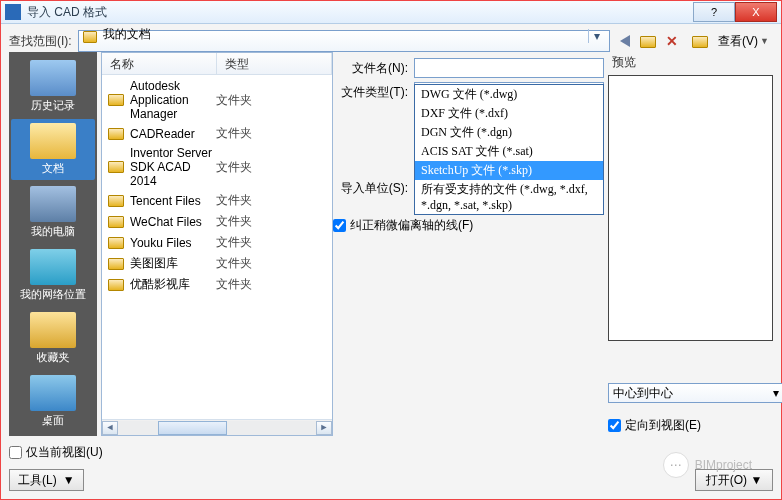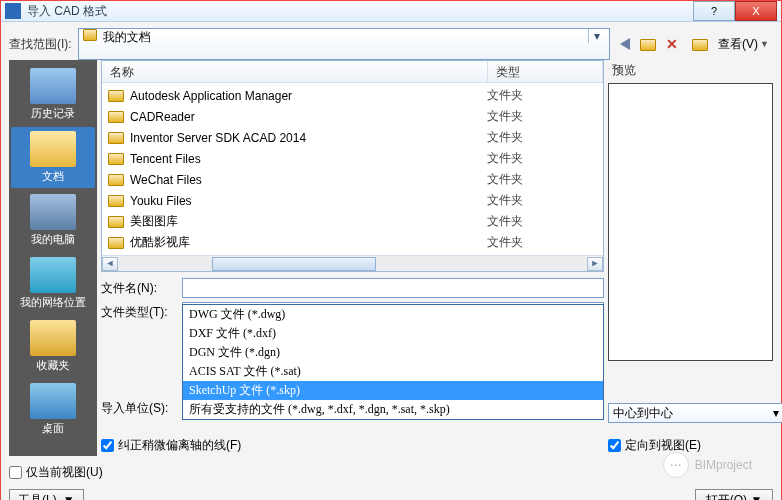--- a/index.html
+++ b/index.html
@@ -7,21 +7,21 @@
 .window{width:782px;height:500px;display:flex;flex-direction:column;border:1px solid #ef4444;background:#fff}
 .titlebar{background:linear-gradient(#f7fbff,#e1eefc);border-bottom:1px solid #b5cde6;height:28px;display:flex;align-items:center;padding:0 4px}
 .titlebar .app-icon{width:16px;height:16px;background:#2a6ab8;display:inline-block;margin-right:6px}
 .titlebar .title{flex:1;color:#2c3e50}
 .titlebar .winbtns{display:flex;gap:0}
 .winbtn{width:42px;height:20px;border:1px solid #8aa8c9;background:linear-gradient(#f0f6fc,#d7e6f7);display:flex;align-items:center;justify-content:center;font-size:11px;cursor:pointer}
 .winbtn.close{background:linear-gradient(#f07a6e,#d9362a);color:#fff;border-color:#a92b21}
 .body{flex:1;display:flex;flex-direction:column;padding:6px 8px 8px;background:#f4f4f4}
 .toprow{display:flex;align-items:center;gap:6px;margin-bottom:0}
 .label{color:#333;white-space:nowrap}
-.combo{flex:1;height:32px;border:1px solid #7a9fcc;background:linear-gradient(#fff,#f0f5fb);display:flex;align-items:flex-start;padding:0 4px;cursor:pointer;position:relative}
+.combo{flex:1;height:22px;border:1px solid #7a9fcc;background:linear-gradient(#fff,#f0f5fb);display:flex;align-items:flex-end;padding:8px 4px;cursor:pointer;position:relative}
 .combo .f-icon{width:14px;height:12px;background:linear-gradient(#fceabb,#e6b422);border:1px solid #b38600;margin-right:6px;border-radius:1px}
 .combo .chev{width:17px;text-align:center;border-left:1px solid #a8c1e0;color:#3a577a}
 .toolstrip{display:flex;align-items:center;gap:10px;padding:0 4px}
 .tool-ico{width:16px;height:16px;display:inline-block;cursor:pointer}
 .arrow-back{position:relative;width:0;height:0;border-top:6px solid transparent;border-bottom:6px solid transparent;border-right:10px solid #6a7fa3}
 .fld{width:16px;height:12px;background:linear-gradient(#fceabb,#e6b422);border:1px solid #b38600;border-radius:1px;margin-top:2px}
 .x-red{color:#c0392b;font-weight:bold;font-size:14px}
 .viewbtn{display:flex;align-items:center;gap:2px;cursor:pointer}
 .viewbtn .chev2{font-size:9px;color:#555}
 .middle{flex:1;display:flex;gap:4px;min-height:0}
@@ -29,38 +29,38 @@
 .place{display:flex;flex-direction:column;align-items:center;padding:4px;color:#fff;cursor:pointer;border-radius:2px}
 .place.sel{background:#3a7fc7}
 .place .pic{width:46px;height:36px;margin-bottom:2px;border-radius:2px}
 .pic-hist{background:linear-gradient(#9dc9f0,#5a8dc9)}
 .pic-doc{background:linear-gradient(#fdeaa8,#e7b63c)}
 .pic-comp{background:linear-gradient(#a3c0e1,#5d7fa6)}
 .pic-net{background:linear-gradient(#7fcfe8,#2a9ec7)}
 .pic-fav{background:linear-gradient(#fde39a,#d9a62f)}
 .pic-desk{background:linear-gradient(#8cc8ea,#3c87c8)}
 .place .lbl{font-size:11px;text-align:center}
-.center{flex:1;display:flex;flex-direction:column;min-width:0}
+.center{flex:1;display:flex;min-width:0}
 .listarea{flex:1;border:1px solid #9fb9d8;background:#fff;display:flex;flex-direction:column;min-height:0}
 .listhead{display:flex;background:linear-gradient(#fdfdfd,#eef3f9);border-bottom:1px solid #d5e0ec;height:22px}
 .listhead .col{padding:3px 8px;border-right:1px solid #d5e0ec;color:#333}
 .col.name{flex:1}
 .col.type{width:115px}
 .listbody{flex:1;overflow:auto;padding:2px 0}
 .row{display:flex;align-items:center;padding:2px 6px;cursor:pointer}
 .row .r-icon{width:16px;height:12px;background:linear-gradient(#fceabb,#e6b422);border:1px solid #b38600;margin-right:6px;border-radius:1px}
 .row .r-name{flex:1}
 .row .r-type{width:110px;color:#444}
 .hscroll{height:16px;border-top:1px solid #d5e0ec;background:#f0f0f0;display:flex;align-items:center}
 .hscroll .cap{width:16px;height:14px;background:linear-gradient(#fafcff,#dbe6f1);border:1px solid #a8bcd4;text-align:center;font-size:9px;color:#5a7090;cursor:pointer}
 .hscroll .track{flex:1;height:14px;background:#ecedee;position:relative}
 .hscroll .thumb{position:absolute;left:20%;width:35%;height:100%;background:linear-gradient(#e9f1fb,#c9dbf0);border:1px solid #93b3d6}
 .fieldrows{margin-top:6px;display:flex;flex-direction:column;gap:4px;position:relative}
 .frow{display:flex;align-items:center;gap:6px}
-.frow .flabel{width:75px;}
+.frow .flabel{width:75px;text-align:right}
 .frow input.txt,.frow .sel{flex:1;height:20px;border:1px solid #7a9fcc;background:#fff;padding:0 4px}
 .frow .sel{display:flex;align-items:center;justify-content:space-between;cursor:pointer;background:linear-gradient(#fff,#f0f5fb)}
 .dropdown{position:absolute;top:26px;left:81px;right:0;border:1px solid #3a6aa5;background:#fff;z-index:5}
 .dropdown .opt{padding:1px 6px;font-family:Liberation Serif, serif;font-size:12px;cursor:pointer}
 .dropdown .opt.sel{background:#3399ff;color:#fff}
 .belowrows{display:flex;flex-direction:column;gap:17px;margin-top:72px}
 .preview{width:165px;display:flex;flex-direction:column}
 .preview .phead{padding:2px 4px;color:#333}
 .preview .pbody{flex:1;border:1px solid #444;background:#fff;margin-top:2px;min-height:240px}
 .lower{display:flex;align-items:flex-start;gap:6px;margin-top:6px}

